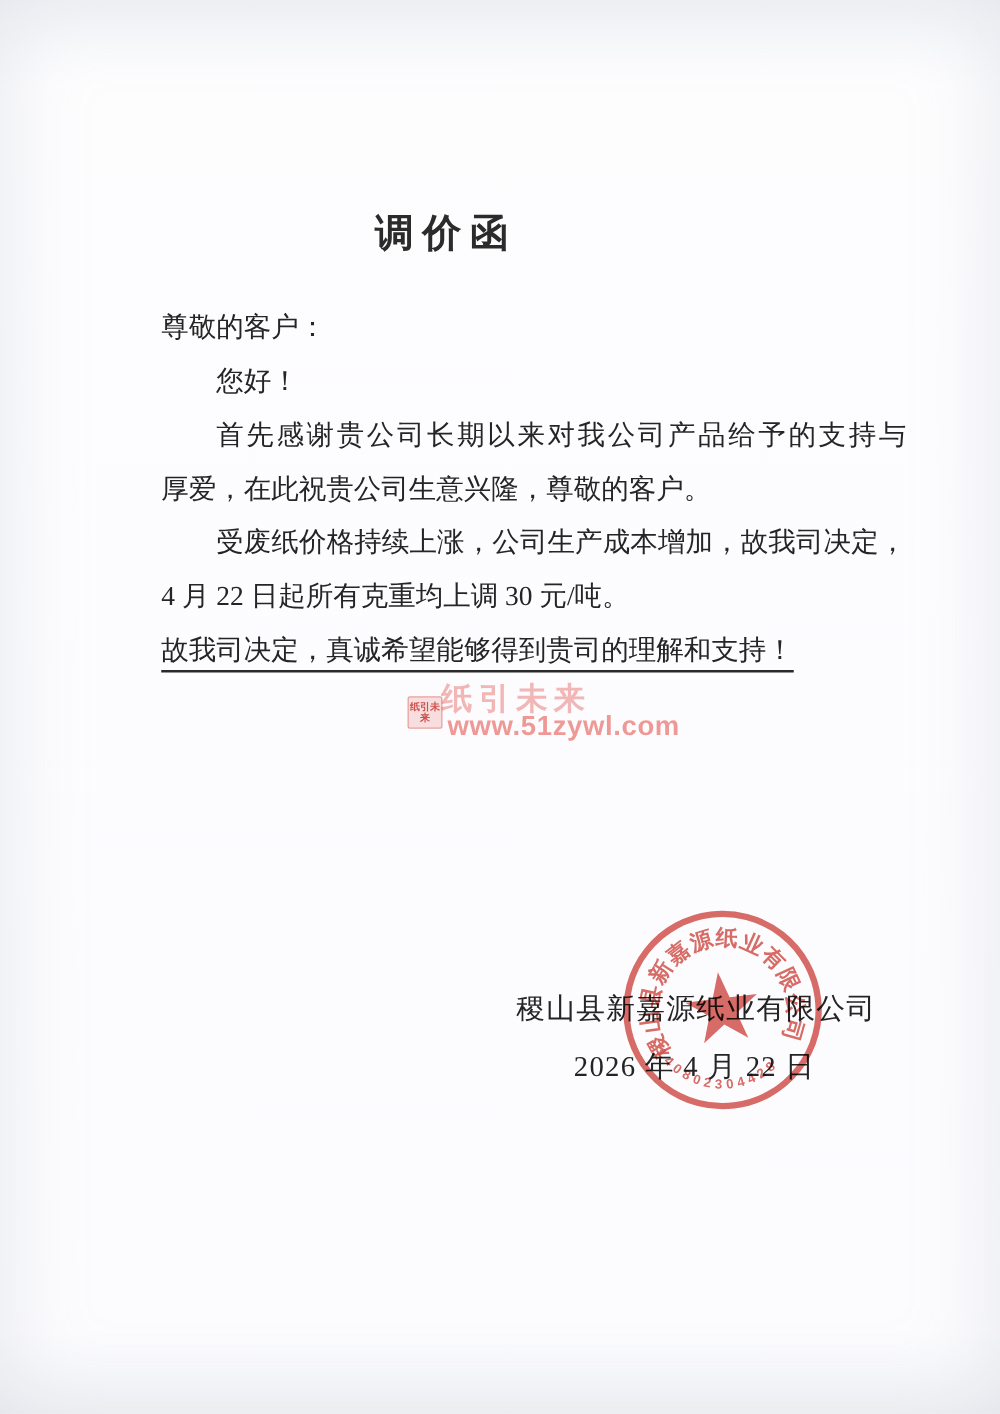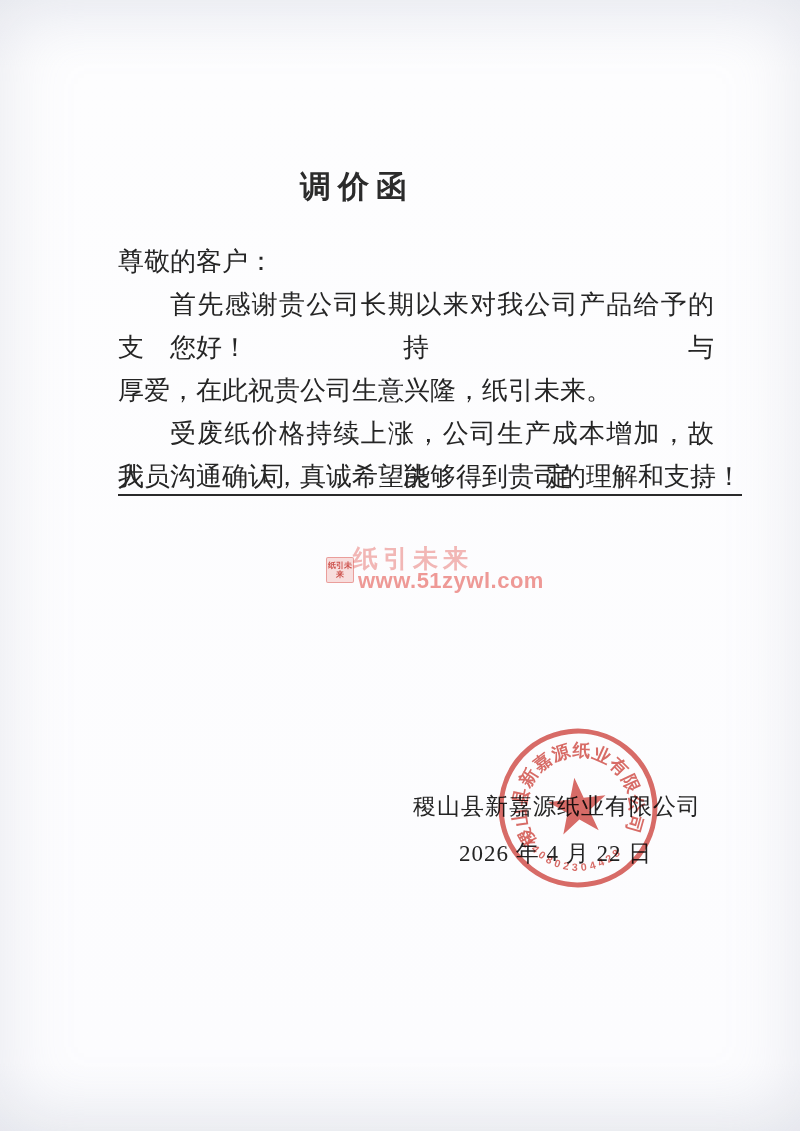--- a/index.html
+++ b/index.html
@@ -20,22 +20,22 @@
     position: absolute;
     left: 0; top: 166px; width: 714px;
     text-align: center;
     font-size: 31px; font-weight: bold;
     letter-spacing: 7px;
     color: #2b2b2b;
     z-index: 2;
   }
   .body-text {
     position: absolute;
-    left: 118px; top: 240px; width: 596px;
-    font-size: 26px;
+    left: 129px; top: 240px; width: 596px;
+    font-size: 22px;
     color: #252525;
     z-index: 2;
   }
   .line {
     height: 43px;
     line-height: 43px;
     text-align: justify;
     white-space: nowrap;
   }
   .line.justify-full { text-align: justify; text-align-last: justify; white-space: normal; }
@@ -117,25 +117,26 @@
   <div class="doc-title">调价函</div>
 
   <div class="watermark">
     <div class="wm-hidden-line">纸引未来</div>
     <div class="wm-logo">纸引未来</div>
     <div class="wm-url">www.51zywl.com</div>
   </div>
 
   <div class="body-text">
     <div class="line">尊敬的客户：</div>
+    <div class="line indent">您好！</div>
     <div class="line indent justify-full">首先感谢贵公司长期以来对我公司产品给予的支持与</div>
-    <div class="line indent">您好！</div>
-    <div class="line">厚爱，在此祝贵公司生意兴隆，纸引未来。</div>
+    <div class="line">厚爱，在此祝贵公司生意兴隆，尊敬的客户。</div>
     <div class="line indent justify-full">受废纸价格持续上涨，公司生产成本增加，故我司决定，</div>
-    <div class="line underlined">人员沟通确认，真诚希望能够得到贵司的理解和支持！</div>
+    <div class="line">4 月 22 日起所有克重均上调 30 元/吨。</div>
+    <div class="line underlined">故我司决定，真诚希望能够得到贵司的理解和支持！</div>
   </div>
 
   <div class="signature-company">稷山县新嘉源纸业有限公司</div>
   <div class="signature-date">2026 年 4 月 22 日</div>
 
   <svg class="seal" viewBox="0 0 170 170" xmlns="http://www.w3.org/2000/svg">
     <circle cx="85" cy="85" r="76" fill="none" stroke="#cd3a32" stroke-width="5" opacity="0.85"></circle>
     <path id="sealArcTop" d="M 42,115 A 52,52 0 1 1 128,115" fill="none"></path>
     <path id="sealArcBottom" d="M 26.7,106.2 A 62,62 0 0 0 143.3,106.2" fill="none"></path>
     <text font-size="17.5" font-weight="bold" fill="#cd3a32" opacity="0.85" font-family="Liberation Serif, serif" letter-spacing="1">

